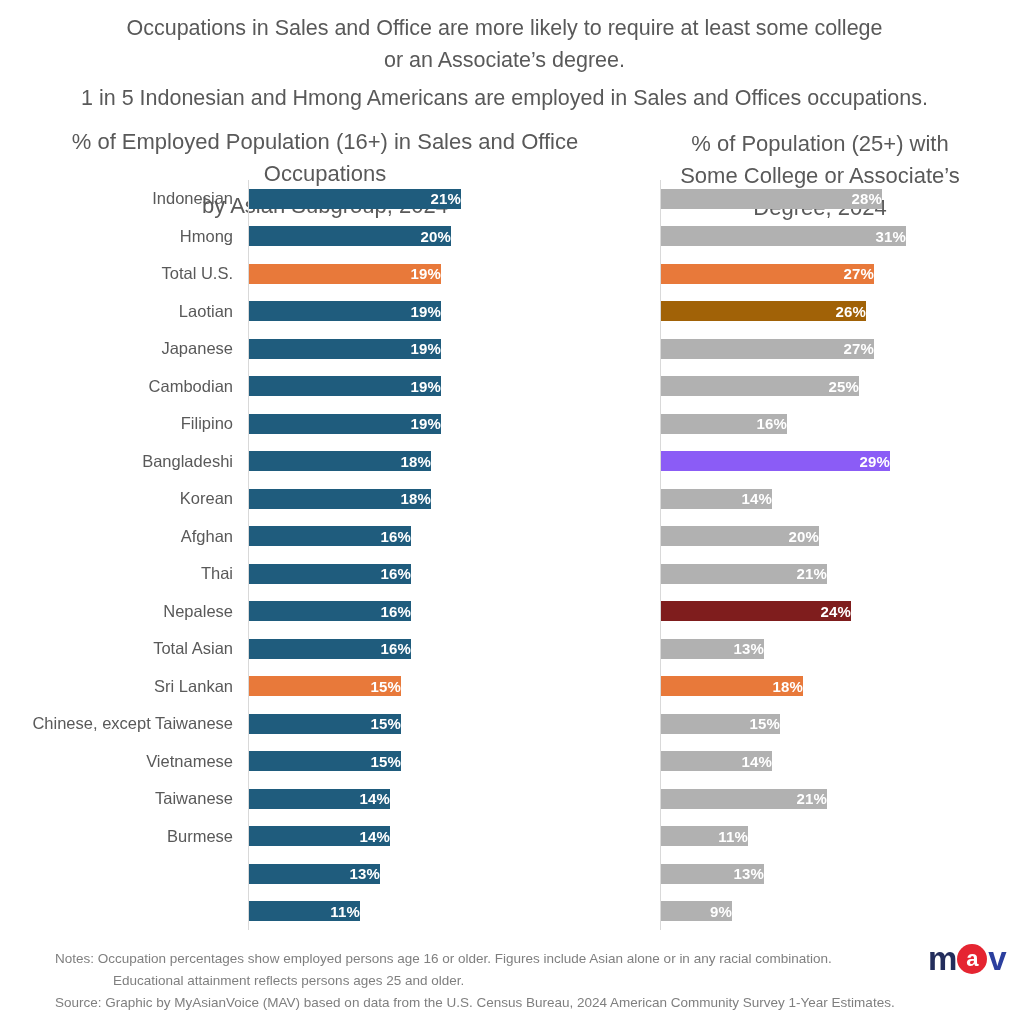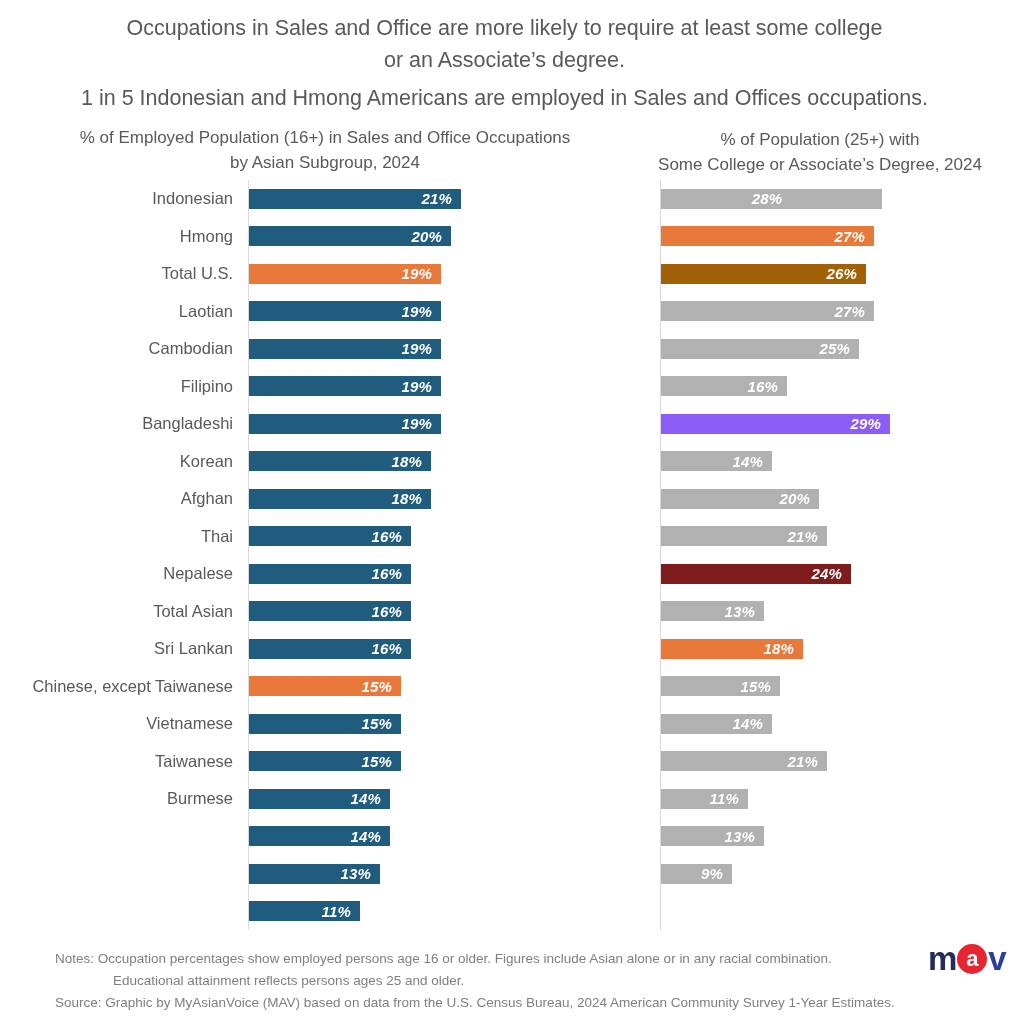--- a/index.html
+++ b/index.html
@@ -10,43 +10,42 @@
     height: 1024px;
     background: #ffffff;
     overflow: hidden;
   }
   
   .header { position:absolute; top:12px; left:0; width:1009px; text-align:center; }
   .title-main { color:#595959; font-size:21.5px; line-height:1.5; font-weight:400; }
   .title-sub  { color:#595959; font-size:21.5px; line-height:1.4; margin-top:6px; font-weight:400; }
 
   
-  .chart-title { position:absolute; color:#595959; font-size:17px; line-height:1.45; text-align:center; font-weight:400; }
+  .chart-title { position:absolute; color:#595959; font-size:22px; line-height:1.45; text-align:center; font-weight:400; }
   .chart-title.left  { top:126px; left:30px;  width:590px; }
   .chart-title.right { top:128px; left:640px; width:360px; }
 
   
   .charts { position:absolute; top:180px; left:0; width:1009px; height:752px; }
   .labels-col { position:absolute; top:0; left:0; width:233px; height:750px; }
   .bars-col   { position:absolute; top:0; height:750px; border-left:1.5px solid #d9d9d9; }
   .bars-col.left  { left:248px; width:372px; }
   .bars-col.right { left:660px; width:349px; }
 
   .cat-label-row { height:37.5px; display:flex; align-items:center; justify-content:flex-end; }
   .cat-label { color:#595959; font-size:16.5px; text-align:right; padding-right:0; white-space:nowrap; }
 
   .bar-row { height:37.5px; display:flex; align-items:center; }
   .bar {
     height:20px;
     display:flex;
     align-items:center;
     justify-content:flex-end;
     box-sizing:border-box;
-    padding-right:9px;
-    font-style:italic;
+    padding-right:0;
   }
   .bar-value { color:#ffffff; font-size:15px; font-weight:600; letter-spacing:0.2px; }
 
   
   .footer { position:absolute; top:948px; left:55px; width:880px; }
   .note-line { color:#7f7f7f; font-size:13.5px; line-height:1.62; }
   .note-line.indent { padding-left:58px; }
 
   
   .logo { position:absolute; top:942px; left:928px; display:flex; align-items:center; }
@@ -90,20 +89,23 @@
         <div class="cat-label-row">
           <div class="cat-label">Hmong</div>
         </div>
         <div class="cat-label-row">
           <div class="cat-label">Total U.S.</div>
         </div>
         <div class="cat-label-row">
           <div class="cat-label">Laotian</div>
         </div>
         <div class="cat-label-row">
+          <div class="cat-label">Japanese</div>
+        </div>
+        <div class="cat-label-row">
           <div class="cat-label">Cambodian</div>
         </div>
         <div class="cat-label-row">
           <div class="cat-label">Filipino</div>
         </div>
         <div class="cat-label-row">
           <div class="cat-label">Bangladeshi</div>
         </div>
         <div class="cat-label-row">
           <div class="cat-label">Korean</div>
@@ -233,22 +235,27 @@
           </div>
         </div>
         <div class="bar-row">
           <div class="bar" style="background: rgb(31, 92, 125); width: 111px;">
             <span class="bar-value">11%</span>
           </div>
         </div>
       </div>
     <div class="bars-col right" id="right-col">
         <div class="bar-row">
-          <div class="bar" style="background: rgb(177, 177, 177); width: 221px; justify-content: center;">
+          <div class="bar" style="background: rgb(177, 177, 177); width: 221px;">
             <span class="bar-value">28%</span>
+          </div>
+        </div>
+        <div class="bar-row">
+          <div class="bar" style="background: rgb(177, 177, 177); width: 245px;">
+            <span class="bar-value">31%</span>
           </div>
         </div>
         <div class="bar-row">
           <div class="bar" style="background: rgb(232, 121, 58); width: 213px;">
             <span class="bar-value">27%</span>
           </div>
         </div>
         <div class="bar-row">
           <div class="bar" style="background: #a16207; width: 205px;">
             <span class="bar-value">26%</span>

